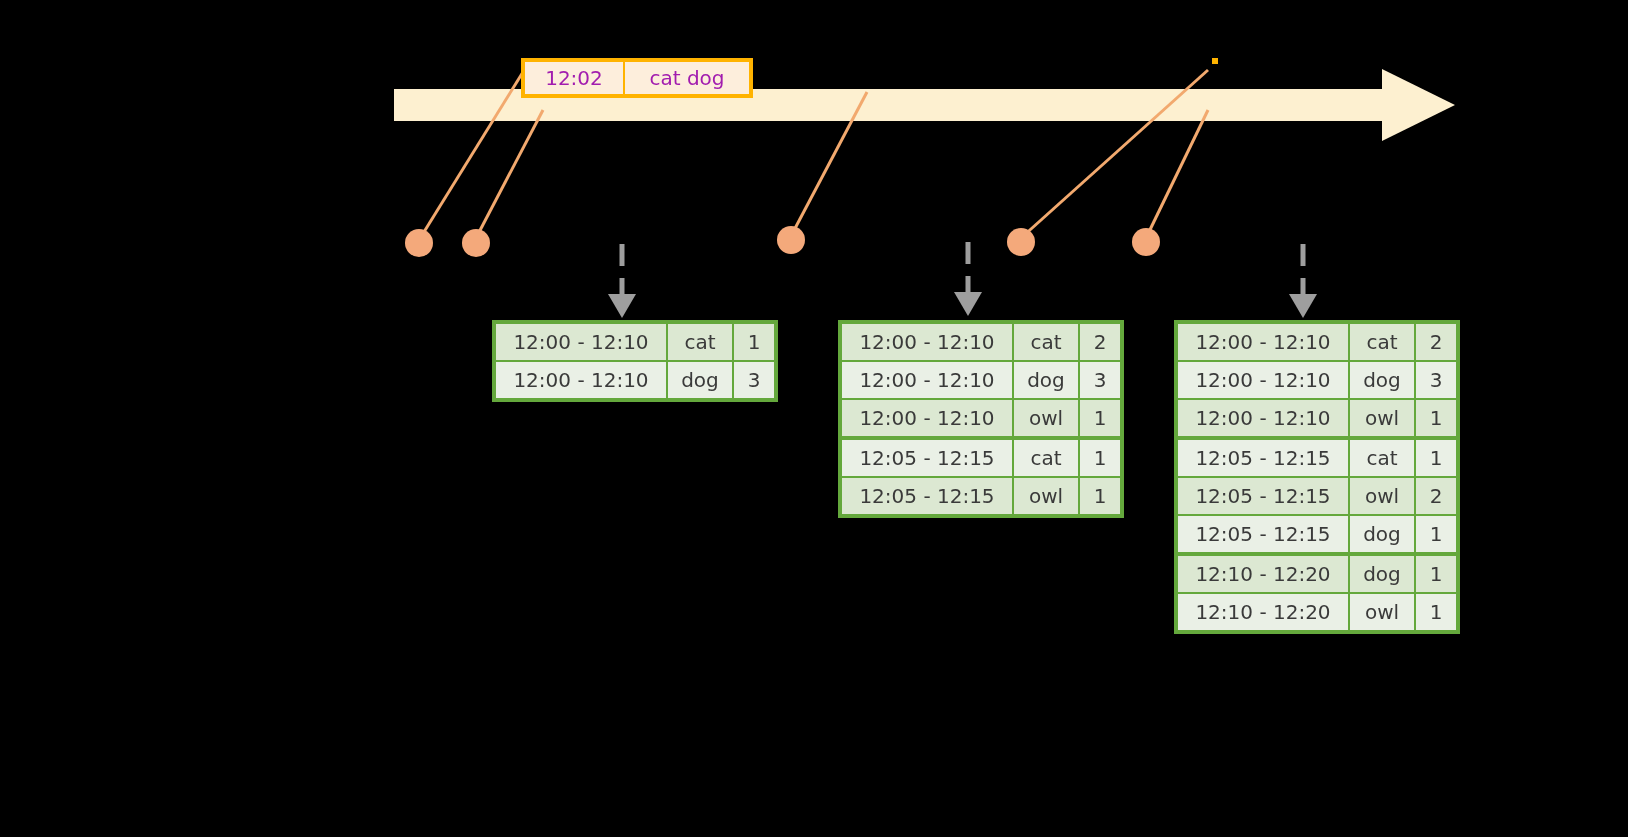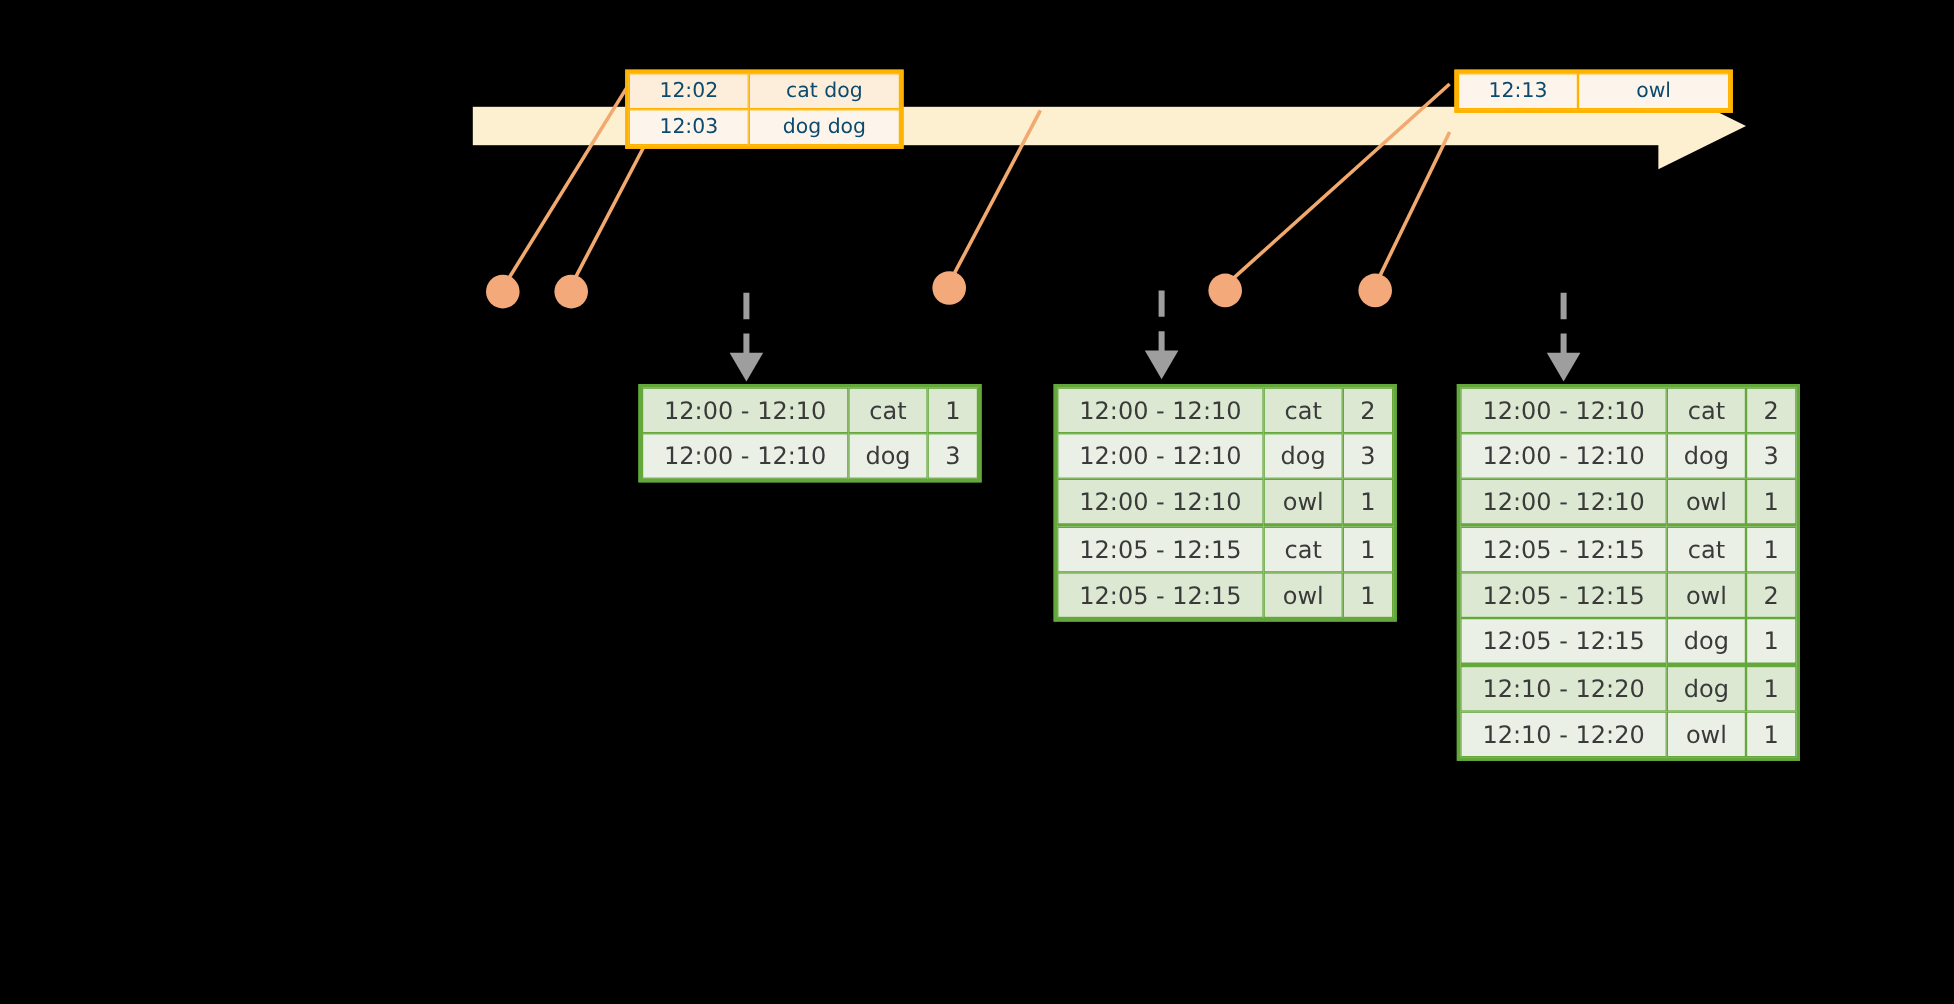--- a/index.html
+++ b/index.html
@@ -26,43 +26,42 @@
     width: 1628px;
     height: 837px;
     pointer-events: none;
   }
   .evt-table {
     position: absolute;
     border-collapse: separate;
     border-spacing: 0;
     background: #ffb300;
     border: 3px solid #ffb300;
-    font-size: 17px;
-    color: #0c4a6e;
+    font-size: 20px;
+    color: #a21caf;
   }
   .evt-table td {
     background: #fdeedc;
     padding: 4px 10px;
     text-align: center;
     white-space: nowrap;
     border: 1px solid #ffb300;
   }
   .evt-table td.time { min-width: 78px; }
   .evt-table td.words { min-width: 104px; }
   .evt-table tr.alt td { background: #fdf5ec; }
 
   .agg-table {
     position: absolute;
     border-collapse: separate;
     border-spacing: 0;
     background: #64a83c;
     border: 3px solid #64a83c;
     font-size: 20px;
     color: #3a3a3a;
-    margin-left: 40px;
   }
   .agg-table td {
     background: #dce8d2;
     padding: 6px 9px;
     text-align: center;
     white-space: nowrap;
     border: 1px solid #64a83c;
   }
   .agg-table tr.alt td { background: #eaf0e6; }
   .agg-table td.win { min-width: 152px; }
@@ -113,34 +112,26 @@
       </g>
     </g>
   </svg>
 
   <table class="evt-table" id="evt-0" style="left:521px; top:58px;">
       <tbody>
         <tr>
           <td class="time">12:02</td>
           <td class="words">cat dog</td>
         </tr>
-        <tr class="alt">
-          <td class="time">12:03</td>
-          <td class="words">dog dog</td>
-        </tr>
       </tbody>
     </table>
 
 
   <table class="evt-table" id="evt-2" style="left:1212px; top:58px;">
       <tbody>
-        <tr class="alt">
-          <td class="time">12:13</td>
-          <td class="words">owl</td>
-        </tr>
       </tbody>
     </table>
 
   <table class="agg-table" id="agg-0" style="left:492px; top:320px;">
       <tbody>
         <tr>
           <td class="win">12:00 - 12:10</td>
           <td class="word">cat</td>
           <td class="cnt">1</td>
         </tr>

